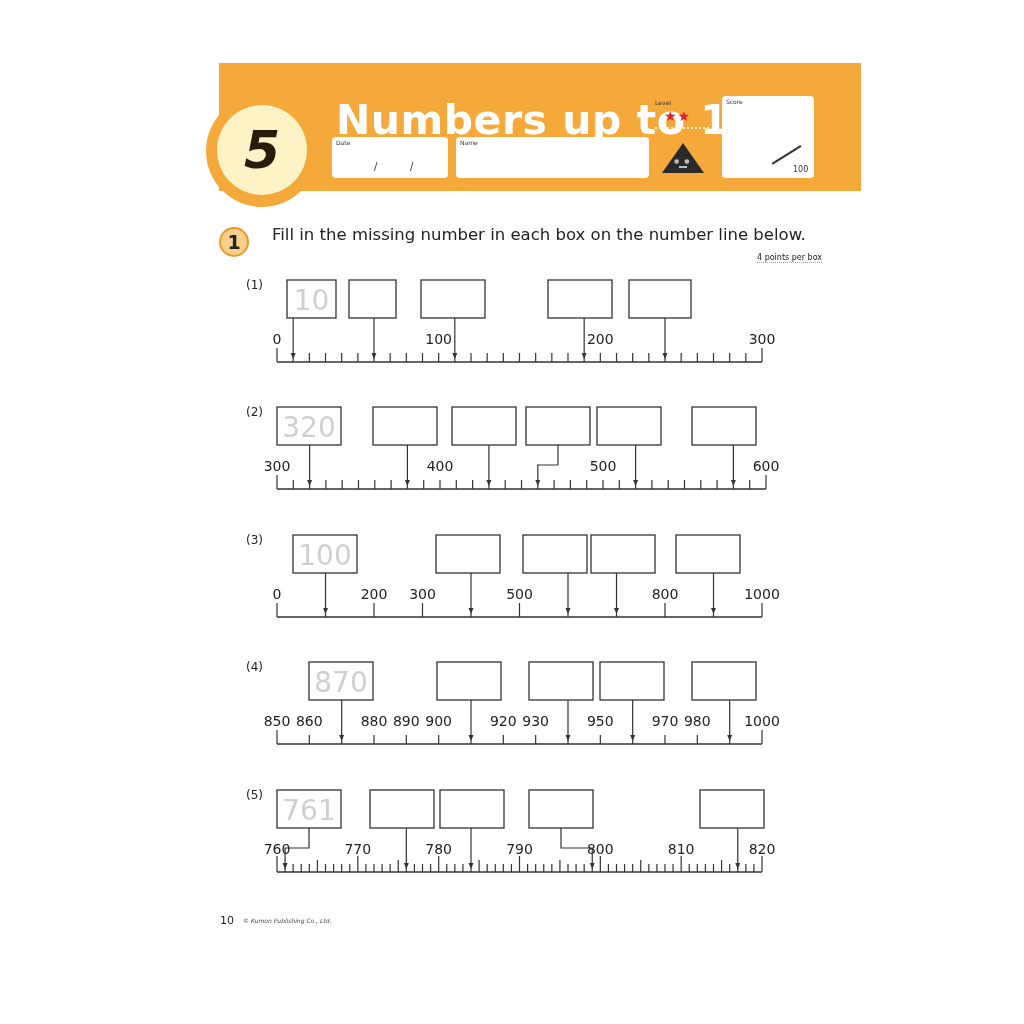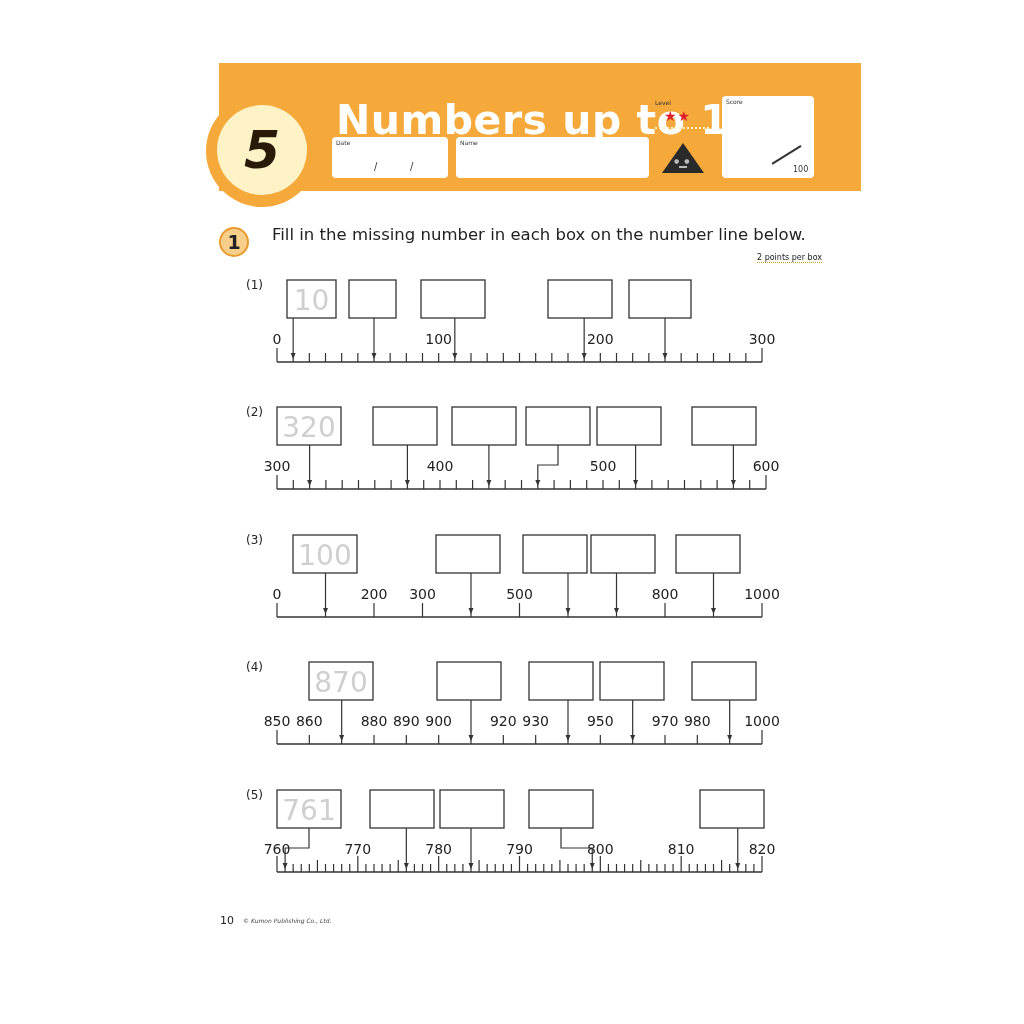--- a/index.html
+++ b/index.html
@@ -53,21 +53,21 @@
 <div class="face-mouth"></div>
 
 <div class="field" style="left:722px; top:96px; width:92px; height:82px;">
   <span class="field-label">Score</span>
 </div>
 <div class="score-slash"></div>
 <span class="score-max">100</span>
 
 <div class="q-badge">1</div>
 <div class="instruction">Fill in the missing number in each box on the number line below.</div>
-<div class="points">2 points per box</div>
+<div class="points">4 points per box</div>
 
 <div id="parts-container">
     <div class="part" style="top: 0px;">
       <span class="part-label" style="top: 278px;">(1)</span>
       <svg width="1024" height="1024" style="position: absolute; left: 0px; top: 0px; pointer-events: none;">
         <line x1="277" y1="362" x2="762" y2="362" stroke="#333" stroke-width="1.5"></line>
         <line x1="277" y1="348" x2="277" y2="362" stroke="#333" stroke-width="1.2"></line>
         <line x1="293.1666666666667" y1="353" x2="293.1666666666667" y2="362" stroke="#333" stroke-width="1.2"></line>
         <line x1="309.3333333333333" y1="353" x2="309.3333333333333" y2="362" stroke="#333" stroke-width="1.2"></line>
         <line x1="325.5" y1="353" x2="325.5" y2="362" stroke="#333" stroke-width="1.2"></line>

